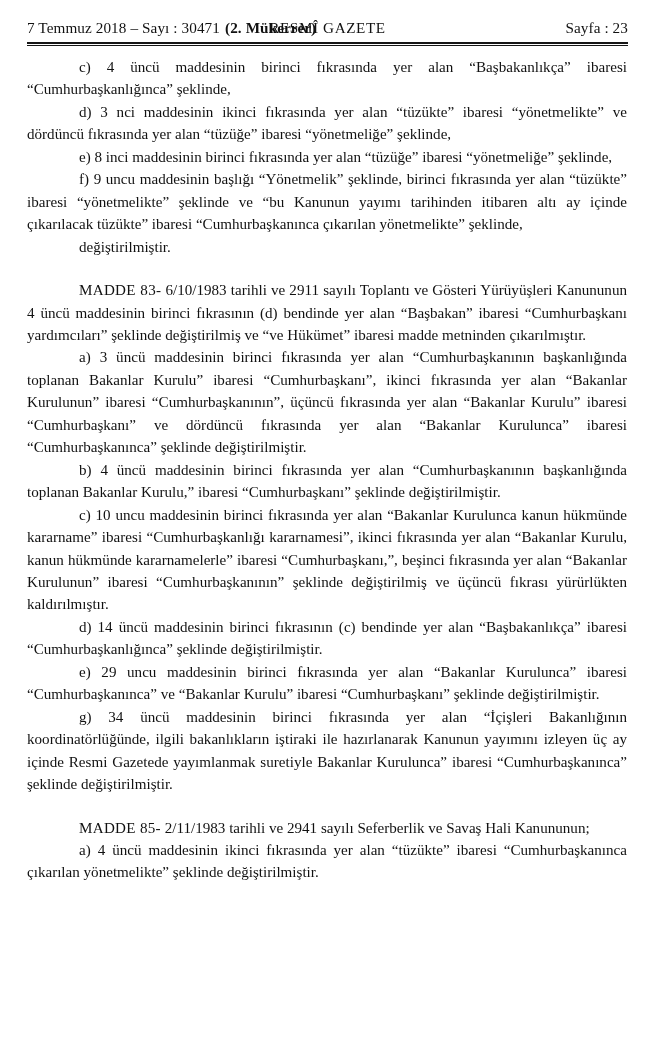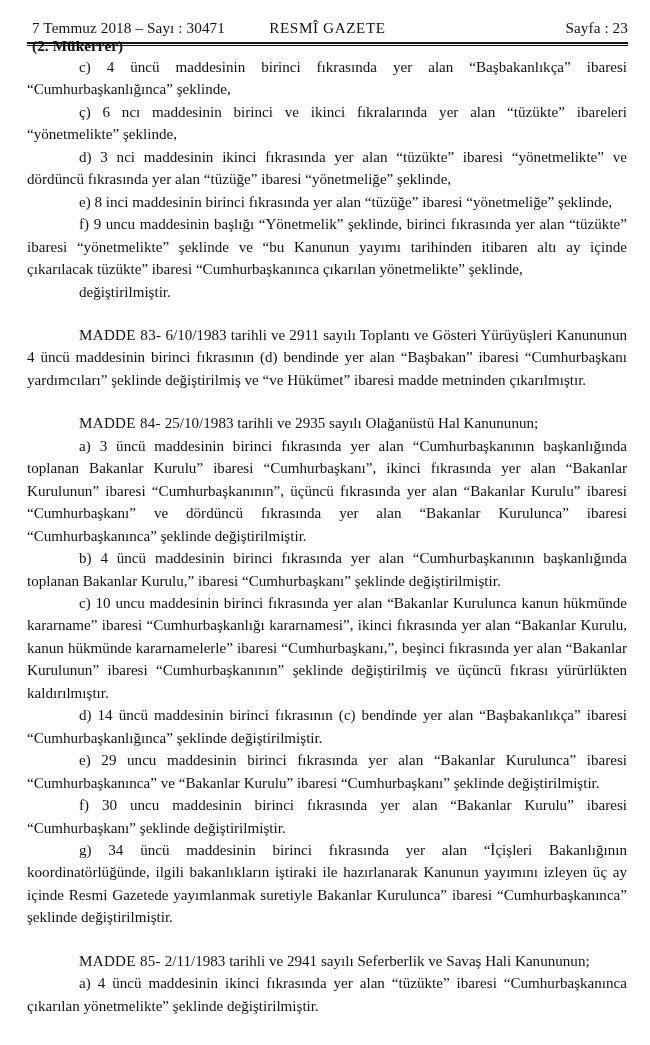--- a/index.html
+++ b/index.html
@@ -32,21 +32,20 @@
     justify-content: space-between;
     font-size: 15.2px;
     letter-spacing: 0.1px;
     white-space: nowrap;
   }
 
   .head-left {
     display: flex;
     align-items: baseline;
     gap: 0;
-    flex-direction: column;
   }
 
   .head-issue { font-weight: 400; }
 
   .head-mukerrer {
     font-weight: 700;
     margin-left: 5px;
   }
 
   .head-center {
@@ -124,36 +123,33 @@
 
   <div class="rule-wrap">
     <div class="rule-thick"></div>
     <div class="rule-gap"></div>
     <div class="rule-thin"></div>
   </div>
 
   <div class="body-col">
 
     <p class="para">c) 4 üncü maddesinin birinci fıkrasında yer alan “Başbakanlıkça” ibaresi “Cumhurbaşkanlığınca” şeklinde,</p>
-    <p class="para">ç) 6 ncı maddesinin birinci ve ikinci fıkralarında yer alan “tüzükte” ibareleri “yönetmelikte” şeklinde,</p>
     <p class="para">d) 3 nci maddesinin ikinci fıkrasında yer alan “tüzükte” ibaresi “yönetmelikte” ve dördüncü fıkrasında yer alan “tüzüğe” ibaresi “yönetmeliğe” şeklinde,</p>
     <p class="para">e) 8 inci maddesinin birinci fıkrasında yer alan “tüzüğe” ibaresi “yönetmeliğe” şeklinde,</p>
     <p class="para">f) 9 uncu maddesinin başlığı “Yönetmelik” şeklinde, birinci fıkrasında yer alan “tüzükte” ibaresi “yönetmelikte” şeklinde ve “bu Kanunun yayımı tarihinden itibaren altı ay içinde çıkarılacak tüzükte” ibaresi “Cumhurbaşkanınca çıkarılan yönetmelikte” şeklinde,</p>
     <p class="para">değiştirilmiştir.</p>
 
     <p class="para madde spacer-before"><span class="madde-label">MADDE 83-</span><span> 6/10/1983 tarihli ve 2911 sayılı Toplantı ve Gösteri Yürüyüşleri Kanununun 4 üncü maddesinin birinci fıkrasının (d) bendinde yer alan “Başbakan” ibaresi “Cumhurbaşkanı yardımcıları” şeklinde değiştirilmiş ve “ve Hükümet” ibaresi madde metninden çıkarılmıştır.</span></p>
 
-    <p class="para madde spacer-before"><span class="madde-label">MADDE 84-</span><span> 25/10/1983 tarihli ve 2935 sayılı Olağanüstü Hal Kanununun;</span></p>
 
     <p class="para">a) 3 üncü maddesinin birinci fıkrasında yer alan “Cumhurbaşkanının başkanlığında toplanan Bakanlar Kurulu” ibaresi “Cumhurbaşkanı”, ikinci fıkrasında yer alan “Bakanlar Kurulunun” ibaresi “Cumhurbaşkanının”, üçüncü fıkrasında yer alan “Bakanlar Kurulu” ibaresi “Cumhurbaşkanı” ve dördüncü fıkrasında yer alan “Bakanlar Kurulunca” ibaresi “Cumhurbaşkanınca” şeklinde değiştirilmiştir.</p>
     <p class="para">b) 4 üncü maddesinin birinci fıkrasında yer alan “Cumhurbaşkanının başkanlığında toplanan Bakanlar Kurulu,” ibaresi “Cumhurbaşkanı” şeklinde değiştirilmiştir.</p>
     <p class="para">c) 10 uncu maddesinin birinci fıkrasında yer alan “Bakanlar Kurulunca kanun hükmünde kararname” ibaresi “Cumhurbaşkanlığı kararnamesi”, ikinci fıkrasında yer alan “Bakanlar Kurulu, kanun hükmünde kararnamelerle” ibaresi “Cumhurbaşkanı,”, beşinci fıkrasında yer alan “Bakanlar Kurulunun” ibaresi “Cumhurbaşkanının” şeklinde değiştirilmiş ve üçüncü fıkrası yürürlükten kaldırılmıştır.</p>
     <p class="para">d) 14 üncü maddesinin birinci fıkrasının (c) bendinde yer alan “Başbakanlıkça” ibaresi “Cumhurbaşkanlığınca” şeklinde değiştirilmiştir.</p>
     <p class="para">e) 29 uncu maddesinin birinci fıkrasında yer alan “Bakanlar Kurulunca” ibaresi “Cumhurbaşkanınca” ve “Bakanlar Kurulu” ibaresi “Cumhurbaşkanı” şeklinde değiştirilmiştir.</p>
-    <p class="para">f) 30 uncu maddesinin birinci fıkrasında yer alan “Bakanlar Kurulu” ibaresi “Cumhurbaşkanı” şeklinde değiştirilmiştir.</p>
     <p class="para">g) 34 üncü maddesinin birinci fıkrasında yer alan “İçişleri Bakanlığının koordinatörlüğünde, ilgili bakanlıkların iştiraki ile hazırlanarak Kanunun yayımını izleyen üç ay içinde Resmi Gazetede yayımlanmak suretiyle Bakanlar Kurulunca” ibaresi “Cumhurbaşkanınca” şeklinde değiştirilmiştir.</p>
 
     <p class="para madde spacer-before"><span class="madde-label">MADDE 85-</span><span> 2/11/1983 tarihli ve 2941 sayılı Seferberlik ve Savaş Hali Kanununun;</span></p>
 
     <p class="para">a) 4 üncü maddesinin ikinci fıkrasında yer alan “tüzükte” ibaresi “Cumhurbaşkanınca çıkarılan yönetmelikte” şeklinde değiştirilmiştir.</p>
 
   </div>
 
 </div>
 

